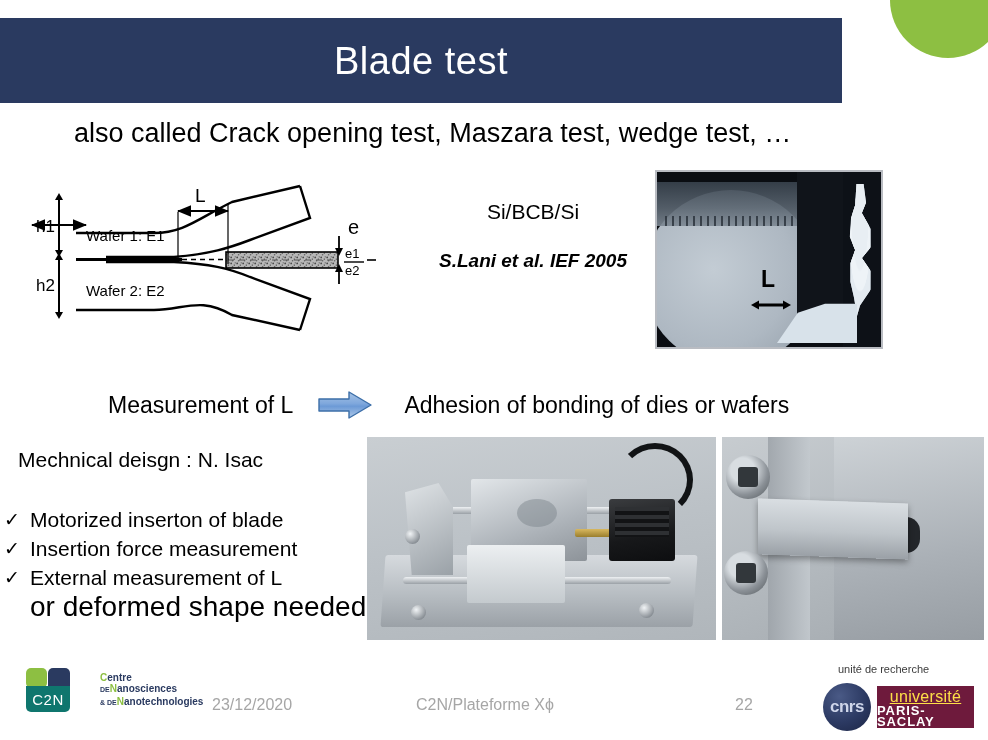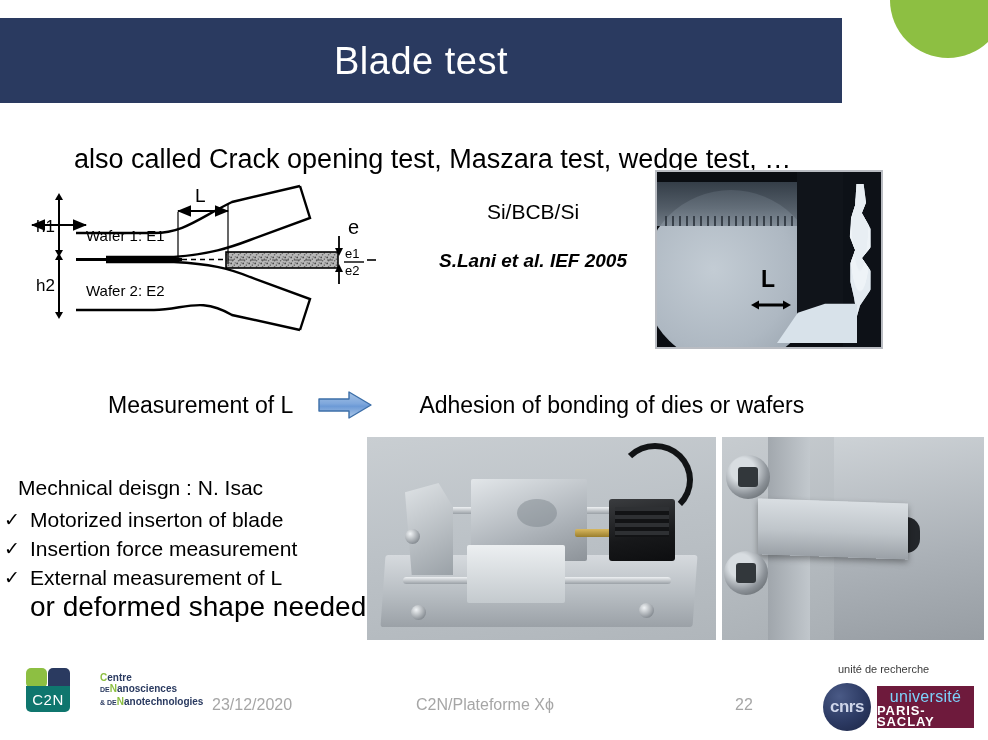--- a/index.html
+++ b/index.html
@@ -51,21 +51,20 @@
 
   
   .subtitle {
     position: absolute;
     left: 74px;
     top: 118px;
     font-size: 27px;
     font-weight: 400;
     color: #000000;
     white-space: nowrap;
-    margin-top: 26px;
   }
 
   
   .schematic {
     position: absolute;
     left: 14px;
     top: 178px;
     width: 400px;
     height: 160px;
   }
@@ -178,29 +177,29 @@
   }
   .flow-row .flow-arrow {
     margin: 0 24px;
     width: 56px;
     height: 30px;
     flex: none;
   }
   .flow-row .flow-right {
     font-size: 23px;
     white-space: nowrap;
-    margin-left: 22px;
+    margin-left: 7px;
     text-align: right;
   }
 
   
   .design-note {
     position: absolute;
     left: 18px;
-    top: 476px;
+    top: 448px;
     font-size: 21px;
     white-space: nowrap;
   }
   .check-list {
     position: absolute;
     left: 4px;
     top: 505px;
     width: 350px;
   }
   .check-list .cl-item {
@@ -438,24 +437,25 @@
     top: 686px;
     width: 97px;
     height: 42px;
     background: #6E1A3C;
     display: flex;
     flex-direction: column;
     align-items: center;
     justify-content: center;
   }
   .ups-logo .ups-1 {
-    color: #7dd3fc;
+    color: #fde047;
     font-size: 16px;
     line-height: 17px;
     letter-spacing: .3px;
+    text-decoration: underline;
   }
   .ups-logo .ups-2 {
     color: #ffffff;
     font-size: 13px;
     font-weight: 700;
     letter-spacing: .9px;
     line-height: 11px;
   }
 </style>
 </head>

